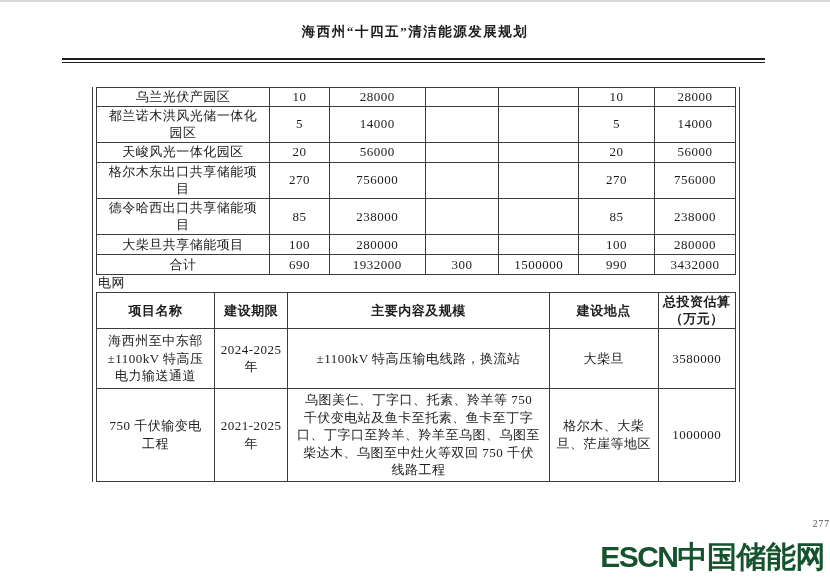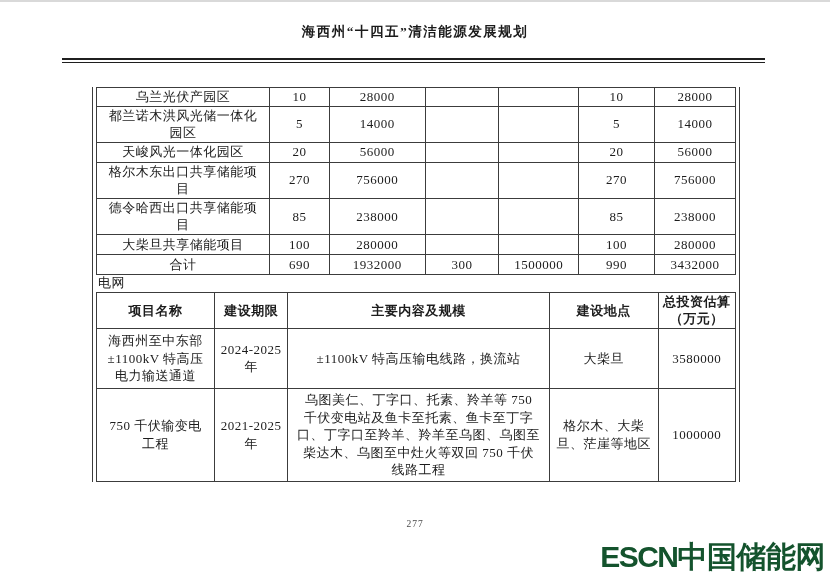--- a/index.html
+++ b/index.html
@@ -33,21 +33,21 @@
   tr.h35{height:35px;margin-left:12px;} tr.h60{height:60px;padding-left:8px;} tr.h93{height:93px;}
   td.vb{vertical-align:bottom;padding-bottom:2px;}
   table.t th{font-weight:bold;}
   .gridtbl td.gname{padding:0 6px;}
   .gridtbl td.gdesc{padding:2px 9px;}
   .section-band{
     height:17px;display:flex;align-items:center;
   }
   .section-band span{font-size:13px;font-weight:normal;letter-spacing:0.5px;padding-left:2px;}
   .page-num{
-    position:absolute;top:519px;left:0;width:830px;text-align:center;
+    position:absolute;top:519px;left:0;width:830px;text-align:right;
     font-size:9.5px;color:#4a4a4a;letter-spacing:1px;
   }
   .logo{
     position:absolute;top:540px;right:5px;white-space:nowrap;
     font-family:"Liberation Sans","DejaVu Sans",sans-serif;
     font-weight:900;font-size:30px;color:#14532d;line-height:1.1;
   }
   .logo .en{letter-spacing:-1.5px;}
   .logo .cn{letter-spacing:-0.5px;}
 </style>

